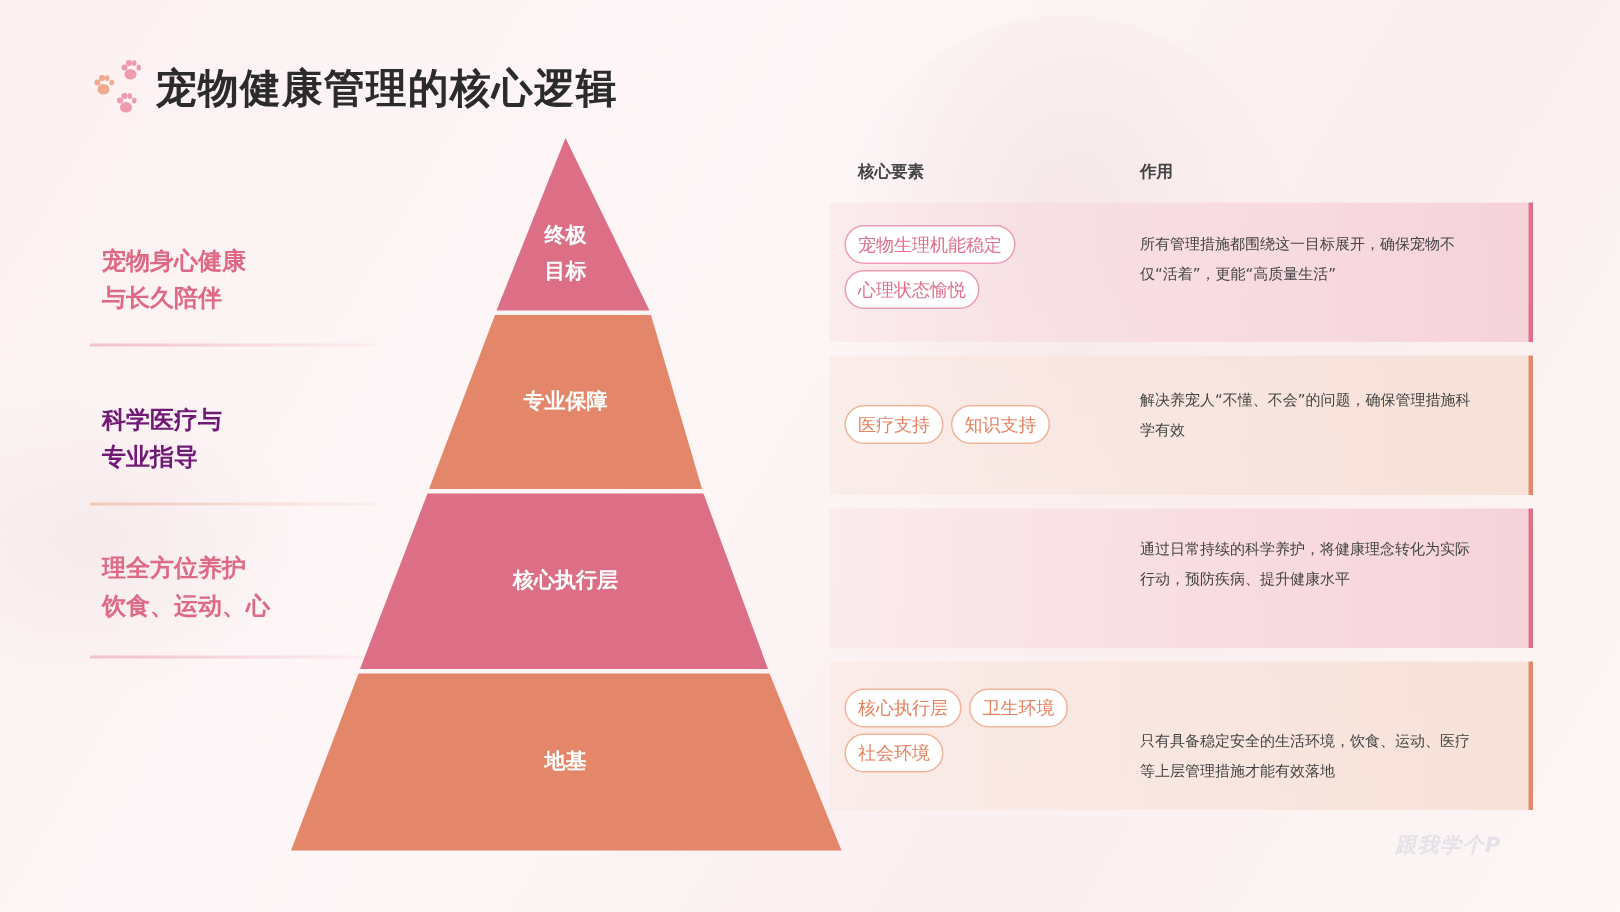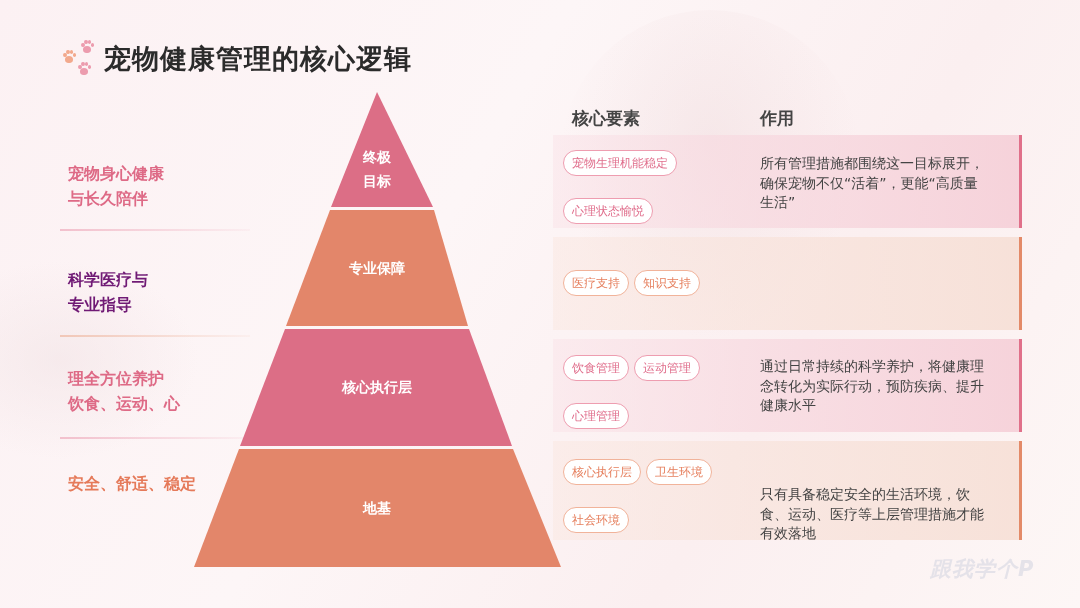--- a/index.html
+++ b/index.html
@@ -43,42 +43,42 @@
     .left-divider.orange { background: linear-gradient(90deg, rgba(240,190,170,0.8), rgba(240,190,170,0.1)); }
 
     
     .pyramid { position: absolute; left: 0; top: 0; width: 1080px; height: 608px; pointer-events: none; }
     .pyr-label {
       position: absolute; color: #ffffff; font-weight: bold; text-align: center;
       font-size: 14px; line-height: 24px;
     }
 
     
-    .col-header { position: absolute; top: 107px; font-size: 17px; font-weight: bold; color: #444; }
+    .col-header { position: absolute; top: 107px; font-size: 11px; font-weight: bold; color: #444; }
 
     
     .row {
       position: absolute; left: 553px; width: 466px;
       border-right: 3px solid;
     }
     .row.pink { background: linear-gradient(90deg, rgba(250,228,233,0.55), rgba(245,205,214,0.85)); border-right-color: #e0708a; }
     .row.orange { background: linear-gradient(90deg, rgba(250,232,226,0.55), rgba(246,222,212,0.85)); border-right-color: #e38a68; }
-    .tags { position: absolute; left: 10px; width: 170px; display: flex; flex-wrap: wrap; gap: 22px 5px; }
+    .tags { position: absolute; left: 10px; width: 170px; display: flex; flex-wrap: wrap; gap: 4px 5px; }
     .tag {
       display: inline-block; background: #fff; border-radius: 16px; padding: 4px 8px;
       font-size: 12px; line-height: 16px; border: 1.5px solid;
     }
     .row.pink .tag { color: #e06e8c; border-color: #ee9db0; }
     .row.orange .tag { color: #e6805f; border-color: #f1b39a; }
     .desc {
-      position: absolute; left: 207px; width: 225px; font-size: 14px; line-height: 19.5px; color: #444;
+      position: absolute; left: 207px; width: 225px; font-size: 10px; line-height: 19.5px; color: #444;
     }
 
     .watermark {
-      position: absolute; left: 930px; top: 555px; font-size: 21px; font-weight: bold; font-style: italic;
+      position: absolute; left: 930px; top: 555px; font-size: 14px; font-weight: bold; font-style: italic;
       color: rgba(200,205,220,0.45); letter-spacing: 1px;
     }
   </style>
 </head>
 <body>
 
 <div class="bg-ghost"></div>
 <div class="bg-ghost2"></div>
 
 <div class="title-wrap">
@@ -120,21 +120,20 @@
 </div>
 <div class="left-divider orange" style="top:335px;"></div>
 
 <div class="left-label" style="top:366px; color:#de6a86;">
   <div>理全方位养护</div>
   <div>饮食、运动、心</div>
 </div>
 <div class="left-divider" style="top:437px;"></div>
 
 <div class="left-label" style="top:471px; color:#e57a5a;">
-  <div>安全、舒适、稳定</div>
 </div>
 
 <svg class="pyramid" viewBox="0 0 1080 608">
 
   <polygon points="377,92 433,207 331,207" fill="#dc6e86"></polygon>
   <polygon points="330,210 434,210 468,326 286,326" fill="#e3866a"></polygon>
   <polygon points="285,329 469,329 512,446 240,446" fill="#dc6e86"></polygon>
   <polygon points="239,449 513,449 561,567 194,567" fill="#e3866a"></polygon>
 </svg>
 
@@ -155,28 +154,24 @@
     <span class="tag">心理状态愉悦</span>
   </div>
   <div class="desc" style="top:19px;">所有管理措施都围绕这一目标展开，确保宠物不仅“活着”，更能“高质量生活”</div>
 </div>
 
 <div class="row orange" style="top:237px; height:93px;">
   <div class="tags" style="top:33px;align-items:flex-end;">
     <span class="tag">医疗支持</span>
     <span class="tag">知识支持</span>
   </div>
+  <div class="desc" style="top:21px;">解决养宠人“不懂、不会”的问题，确保管理措施科学有效</div>
 </div>
 
 <div class="row pink" style="top:339px; height:93px;">
-  <div class="tags" style="top:16px;">
-    <span class="tag">饮食管理</span>
-    <span class="tag">运动管理</span>
-    <span class="tag">心理管理</span>
-  </div>
   <div class="desc" style="top:18px;">通过日常持续的科学养护，将健康理念转化为实际行动，预防疾病、提升健康水平</div>
 </div>
 
 <div class="row orange" style="top:441px; height:99px;">
   <div class="tags" style="top:18px;">
     <span class="tag">核心执行层</span>
     <span class="tag">卫生环境</span>
     <span class="tag">社会环境</span>
   </div>
   <div class="desc" style="top:21px;margin-top:23px;">只有具备稳定安全的生活环境，饮食、运动、医疗等上层管理措施才能有效落地</div>

